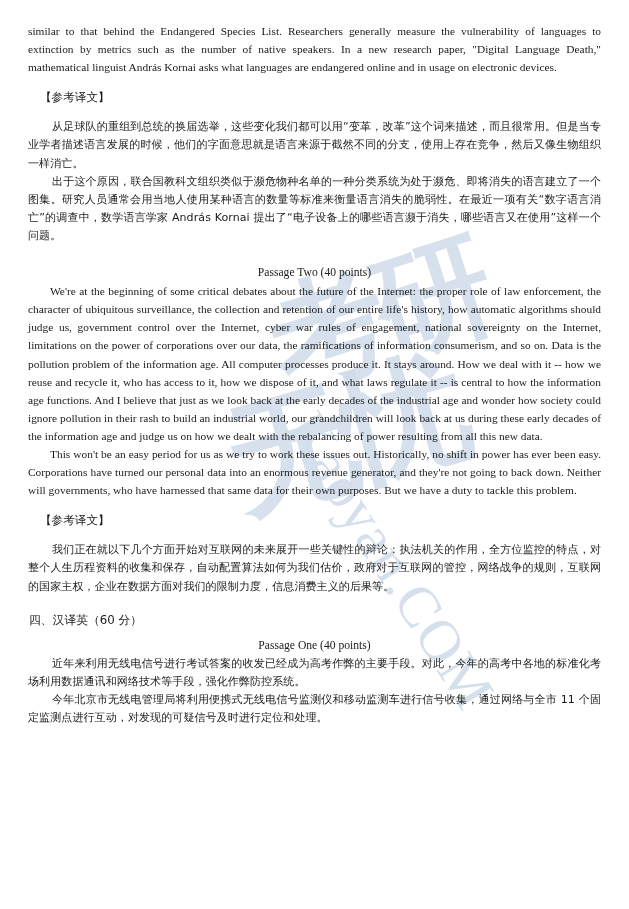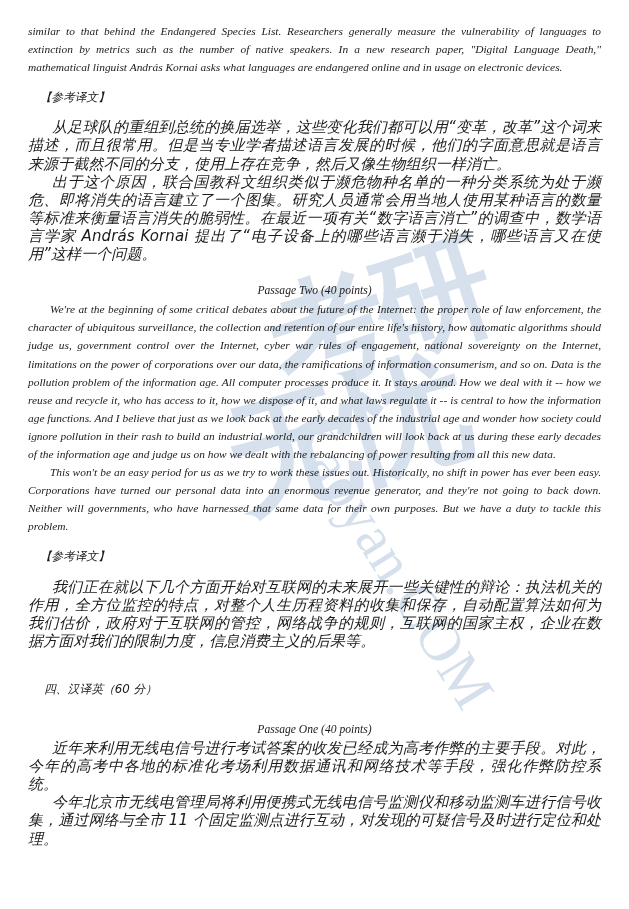--- a/index.html
+++ b/index.html
@@ -60,42 +60,41 @@
     transform: rotate(58deg);
     transform-origin: left top;
     white-space: nowrap;
     opacity: .95;
   }
 
   
   .content {
     position: relative;
     z-index: 2;
-    font-style: italic;
   }
 
   p {
     margin: 0;
     font-size: 11.3px;
     line-height: 18.1px;
     text-align: justify;
     text-justify: inter-word;
     letter-spacing: 0;
   }
 
   p.en {
     font-family: "Liberation Serif", "DejaVu Serif", serif;
     font-size: 11.4px;
     line-height: 18.1px;
   }
   p.en.indent { text-indent: 22px; }
 
   p.zh {
     font-family: "DejaVu Sans", "Liberation Sans", sans-serif;
-    font-size: 15px;
+    font-size: 11px;
     line-height: 18.1px;
     text-align: justify;
     letter-spacing: .1px;
   }
   p.zh.indent { text-indent: 24px; }
 
   .label-zh {
     font-family: "DejaVu Sans", "Liberation Sans", sans-serif;
     font-size: 11.6px;
     line-height: 18.1px;
@@ -108,21 +107,21 @@
     font-size: 11.6px;
     line-height: 18.1px;
     margin: 0;
     text-indent: 0;
   }
 
   .section-head {
     font-family: "DejaVu Sans", "Liberation Sans", sans-serif;
     font-size: 11.8px;
     line-height: 18.1px;
-    margin: 16px;
+    margin: 1px;
   }
 
   .gap-lg { height: 19px; }
   .gap-md { height: 14px; }
   .gap-sm { height: 7px; }
 </style>
 </head>
 <body>
 
 <div id="page">

